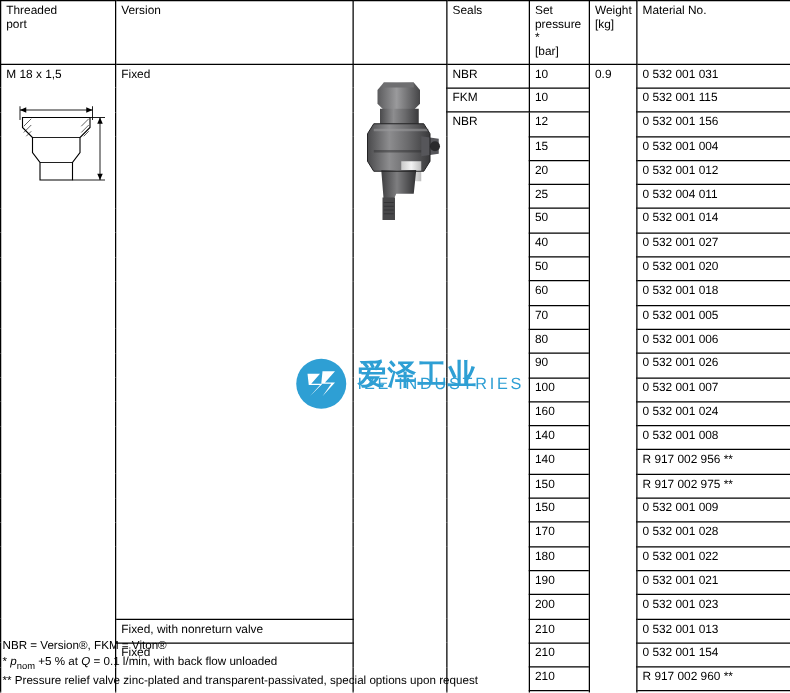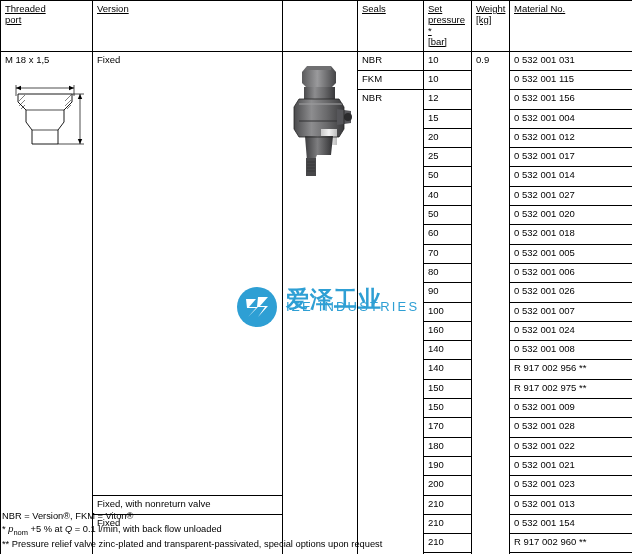--- a/index.html
+++ b/index.html
@@ -32,21 +32,21 @@
   }
   
   col.c-port   { width: 92px; }
   col.c-ver    { width: 190px; }
   col.c-img    { width: 75px; }
   col.c-seal   { width: 66px; }
   col.c-press  { width: 48px; }
   col.c-weight { width: 38px; }
   col.c-mat    { width: 123px; }
 
-  .hdr td { height: 40px; vertical-align: top; text-decoration: underline; }
+  .hdr td { height: 40px; vertical-align: top; }
   .row-h { height: 19.3px; }
   .row-h td { height: 19.3px; padding-top: 3px; }
 
   .cell-port { vertical-align: top; }
   .port-label { font-size: 9.5px; padding-bottom: 2px; }
 
   
   .port-drawing {
     position: relative;
     width: 80px; height: 85px;
@@ -262,21 +262,21 @@
       <tr class="row-h">
         <td>15</td>
         <td>0 532 001 004</td>
       </tr>
       <tr class="row-h">
         <td>20</td>
         <td>0 532 001 012</td>
       </tr>
       <tr class="row-h">
         <td>25</td>
-        <td>0 532 001 017</td>
+        <td>0 532 004 011</td>
       </tr>
       <tr class="row-h">
         <td>50</td>
         <td>0 532 001 014</td>
       </tr>
       <tr class="row-h">
         <td>40</td>
         <td>0 532 001 027</td>
       </tr>
       <tr class="row-h">

